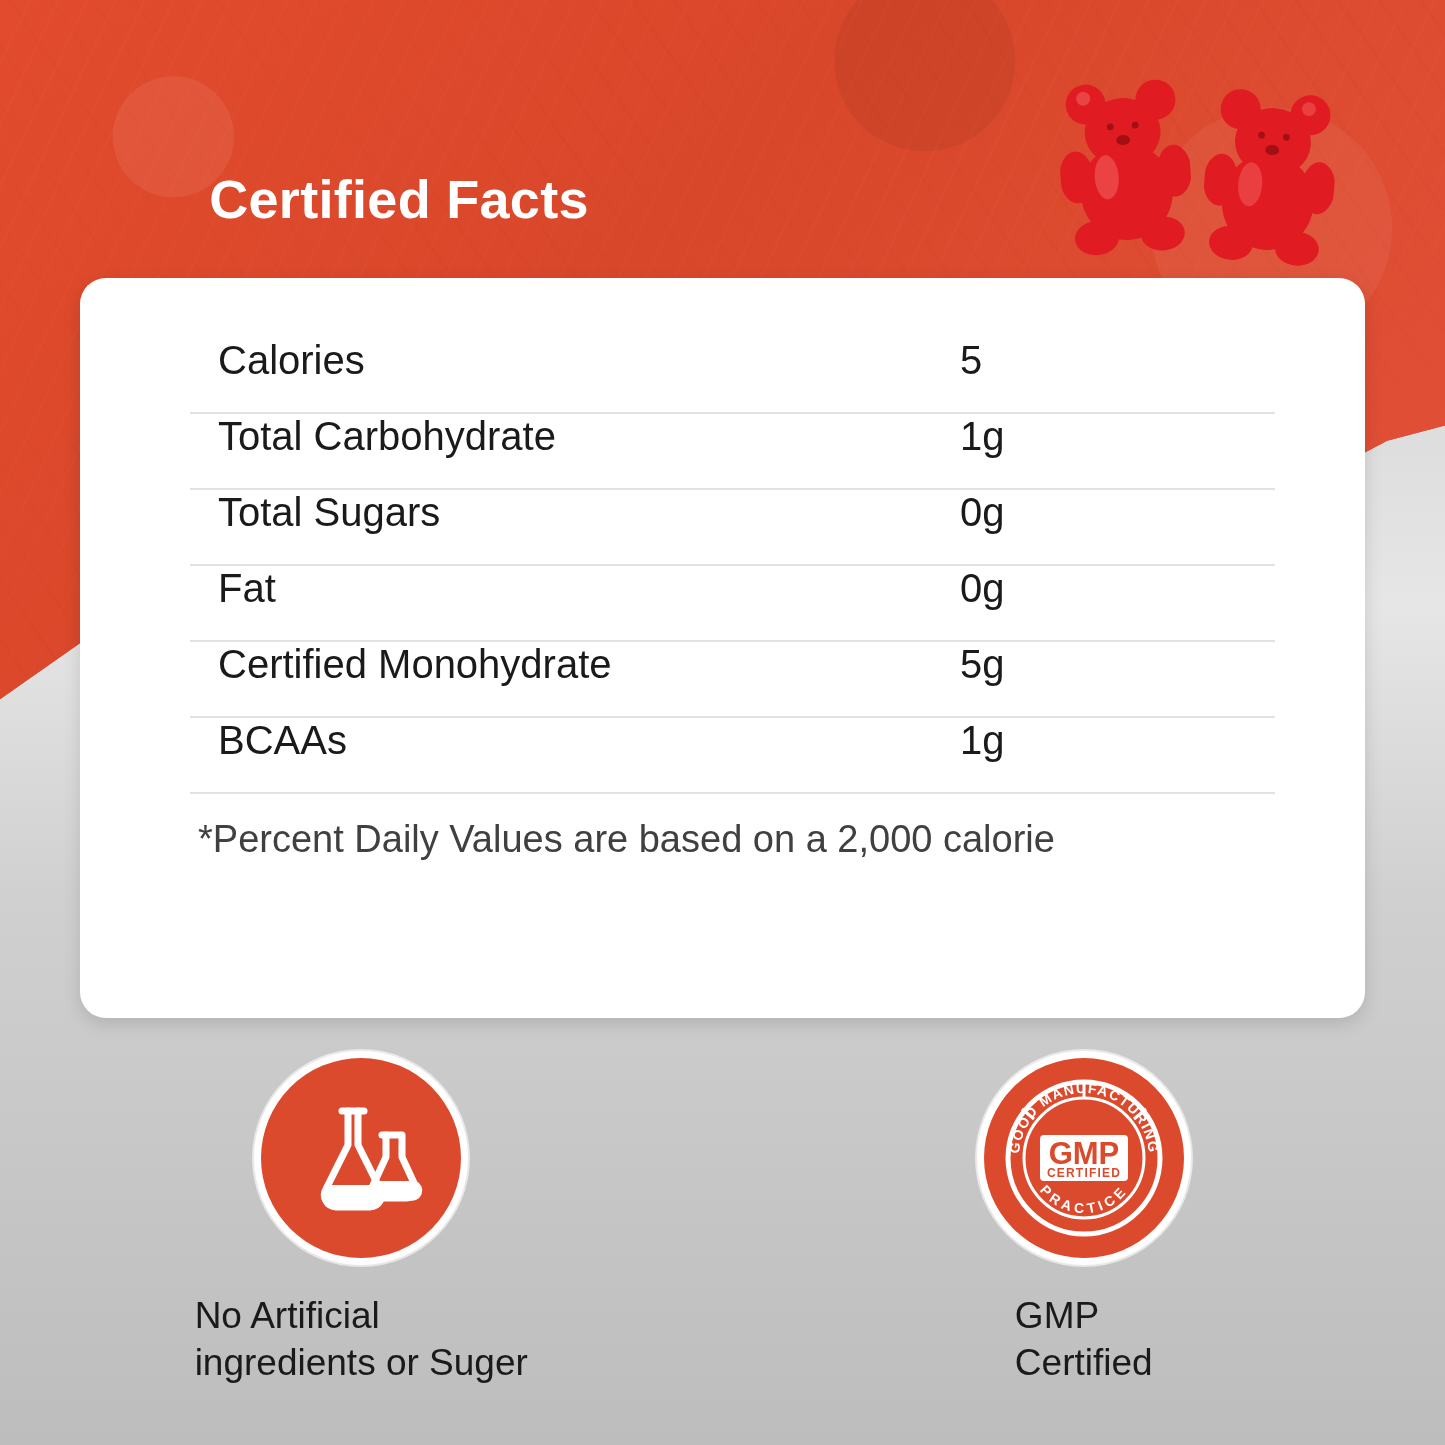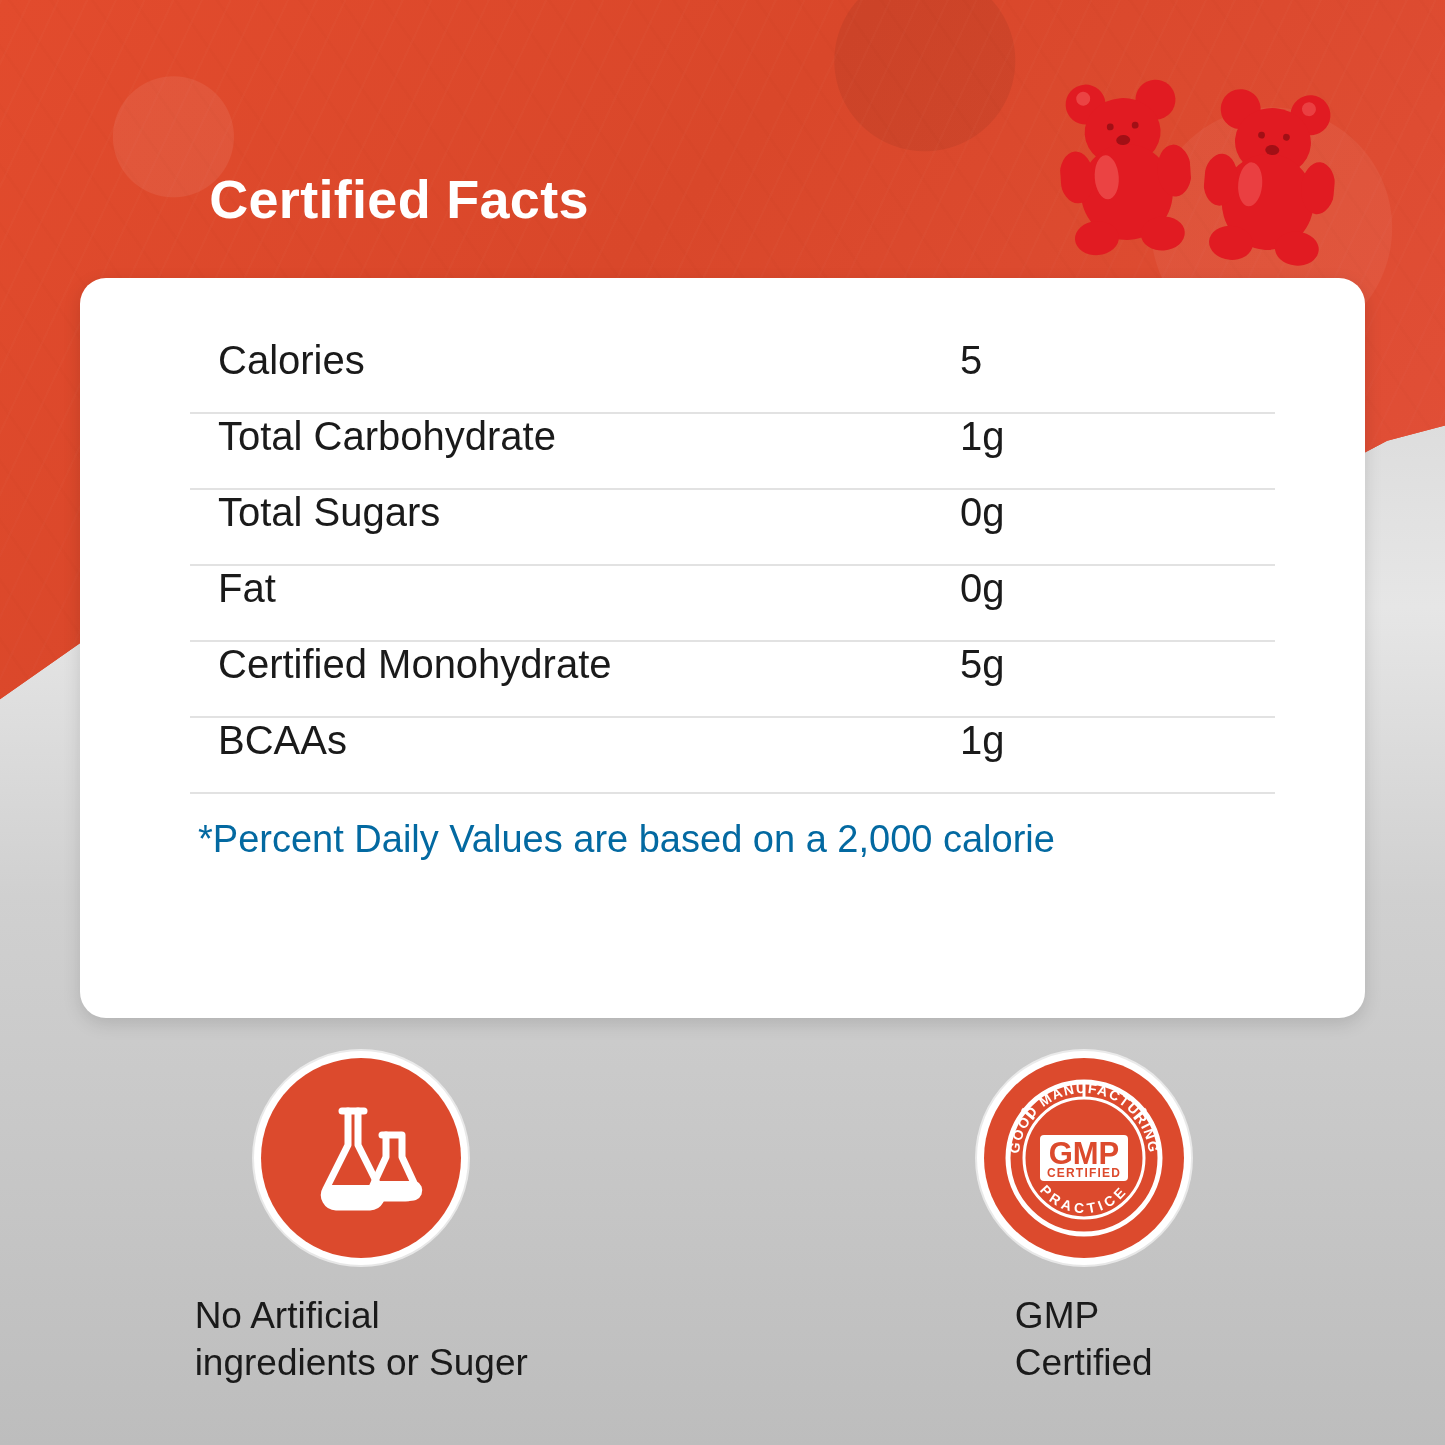--- a/index.html
+++ b/index.html
@@ -107,21 +107,21 @@
     border-bottom: 2px solid #e2e2e2;
     height: 72px;
   }
   .facts-row .label { flex: 0 0 660px; padding-left: 28px; }
   .facts-row .value { flex: 1; text-align: left; padding-left: 82px; }
   .facts-row.header .value { padding-left: 30px; }
   .footnote {
     margin-top: 24px;
     padding-left: 8px;
     font-size: 38px;
-    color: #0369a1;
+    color: #404040;
     white-space: nowrap;
   }
 
   
   .badges {
     position: absolute;
     left: 0;
     top: 1058px;
     width: 1445px;
     display: flex;

